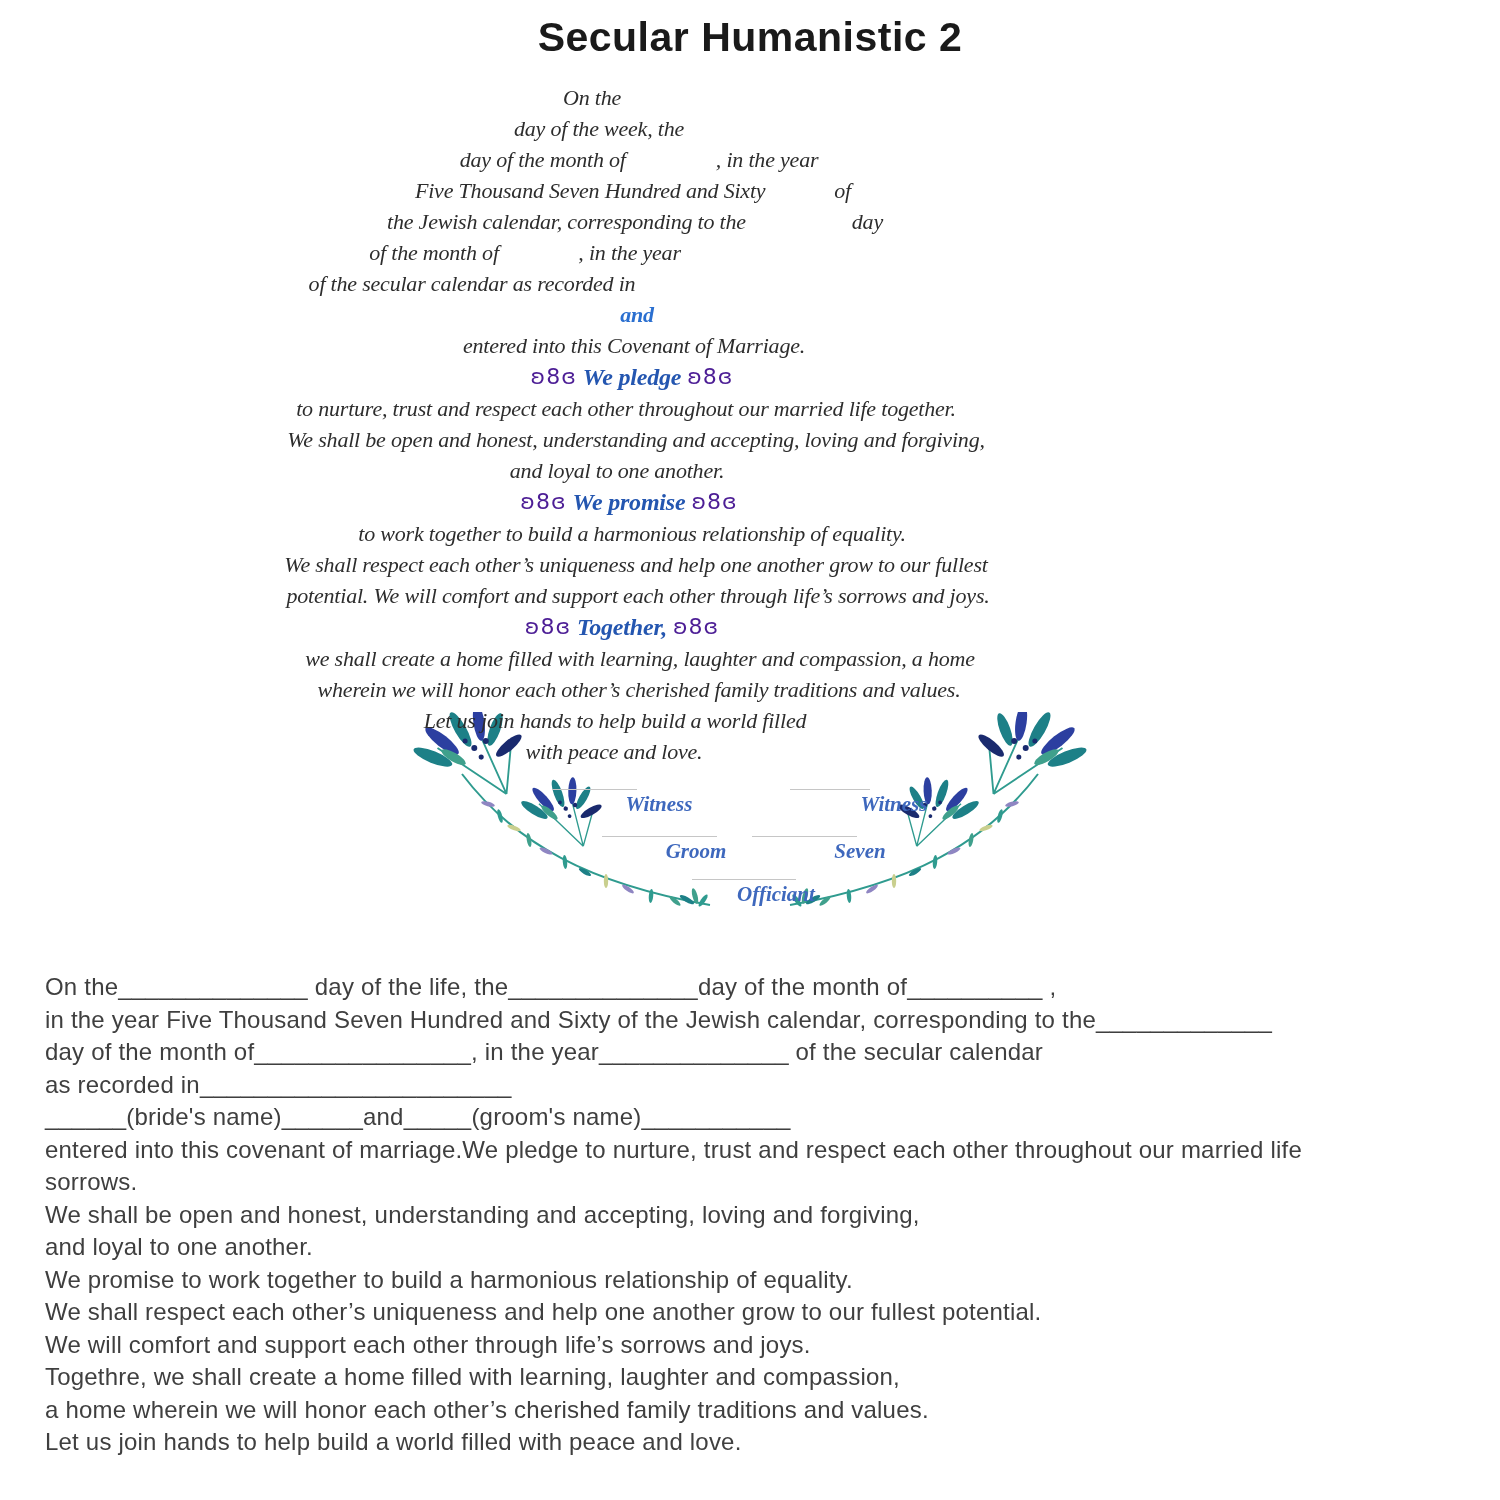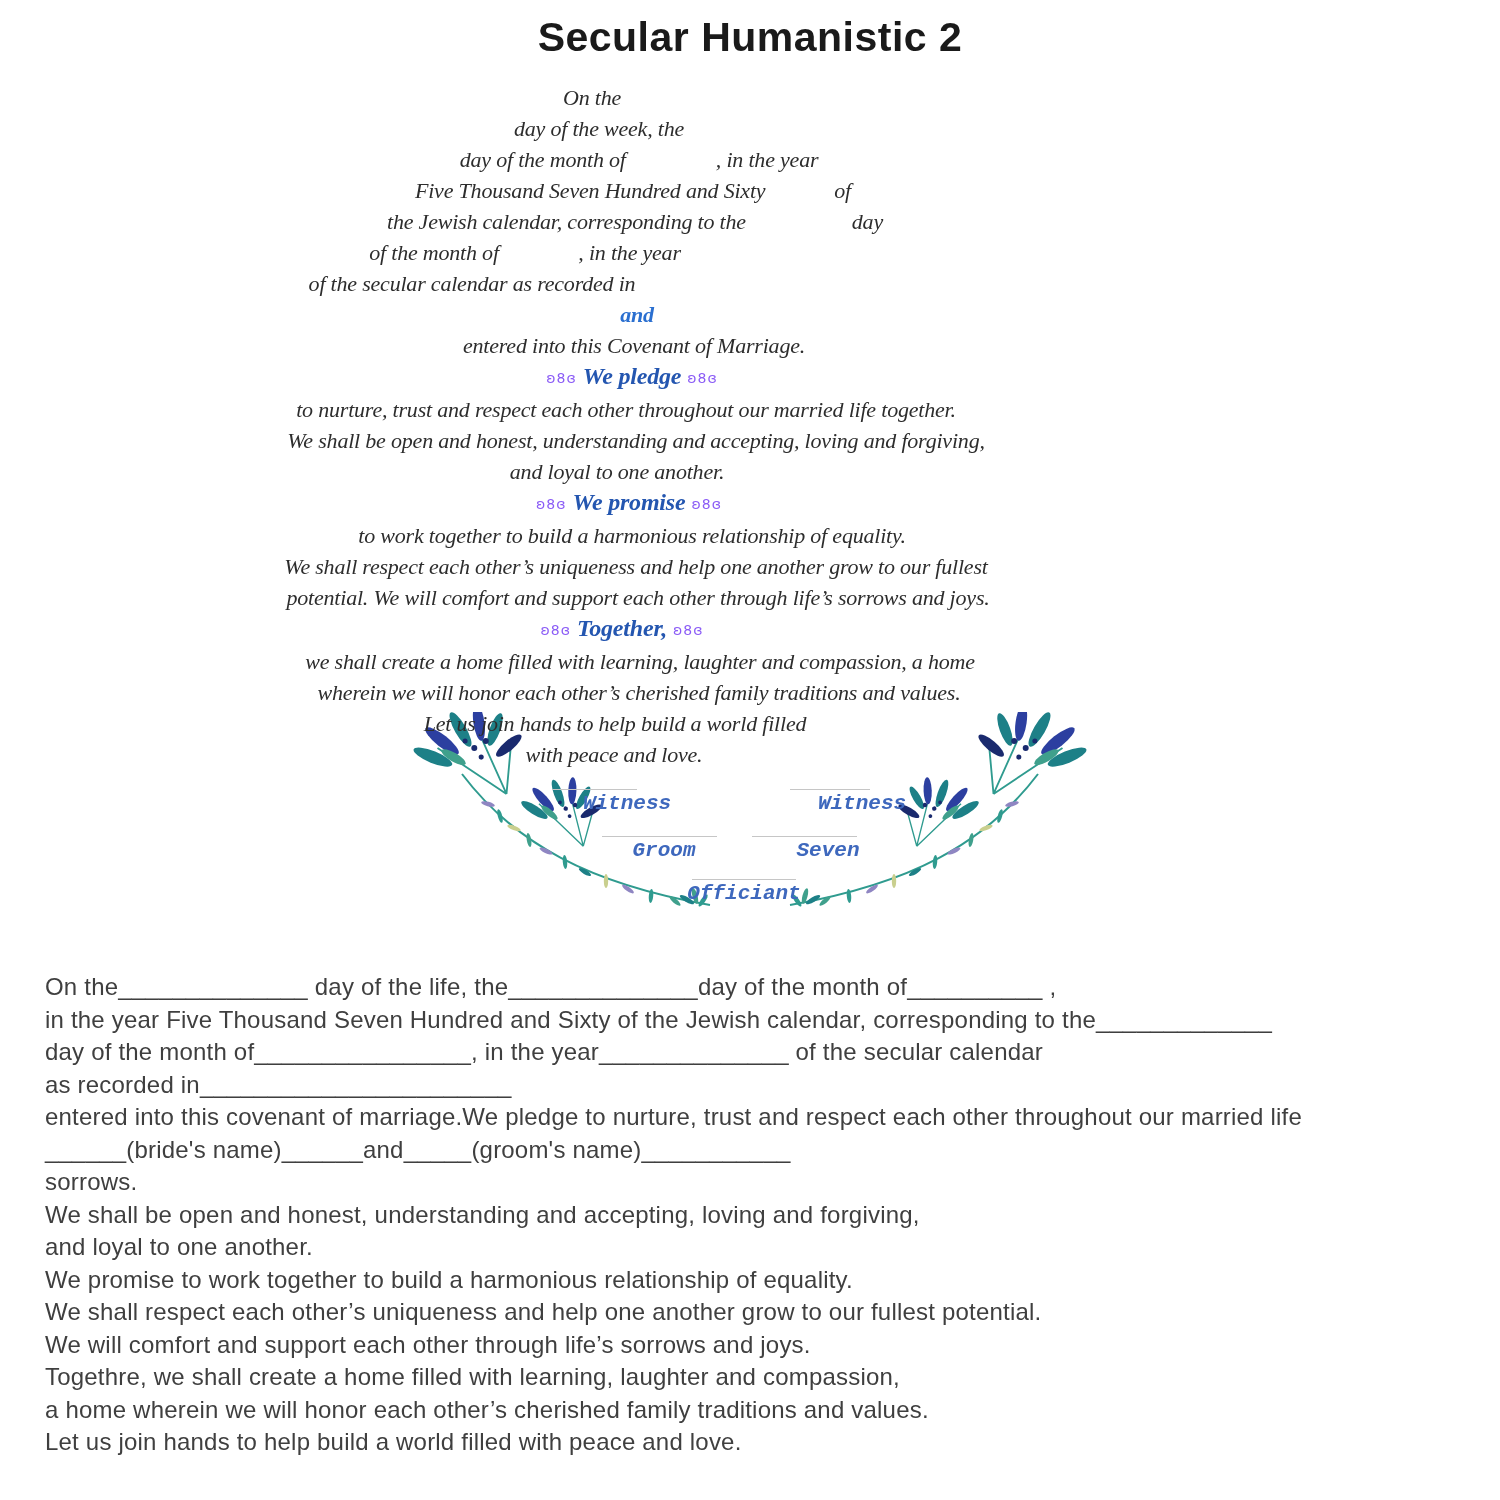--- a/index.html
+++ b/index.html
@@ -12,32 +12,32 @@
          letter-spacing:0.5px;color:#1a1a1a;}
 
   
   .script-block{position:absolute;top:82px;left:0;width:1284px;text-align:center;
                 font-family:"Liberation Serif",serif;font-style:italic;
                 font-size:22px;line-height:31px;color:#2d2d2d;letter-spacing:-0.2px;}
   .sl{position:relative;left:var(--dx,0px);white-space:pre;}
   .sl.blue{color:#2a6fd0;font-weight:bold;}
   .sl.heading{color:#2456b0;font-weight:bold;font-size:24px;}
   .orn{font-family:"DejaVu Sans",sans-serif;font-style:normal;font-weight:normal;
-       color:#8b5cf6;font-size:14px;letter-spacing:1px;vertical-align:1px;}
+       color:#4c1d95;font-size:22px;letter-spacing:1px;vertical-align:1px;}
   .orn.left{margin-right:6px;}
   .orn.right{margin-left:6px;}
 
   
   .garland{position:absolute;left:410px;top:712px;}
 
   
   .sig-line{position:absolute;height:1px;background:#c6c6c6;}
   .sig-label{position:absolute;transform:translateX(-50%);
-             font-family:Liberation Mono, monospace;font-style:italic;font-weight:bold;
-             font-size:21px;color:#3e68bd;white-space:nowrap;}
+             font-family:Liberation Serif, serif;font-style:italic;font-weight:bold;
+             font-size:21px;color:#3e68bd;white-space:nowrap;margin-left:32px;}
 
   
   .plain-block{position:absolute;left:45px;top:971px;width:1445px;
                font-family:"Liberation Sans",sans-serif;font-size:24px;
                line-height:32.5px;color:#3f3f3f;letter-spacing:0.2px;}
   .pl{white-space:pre;}
 </style>
 </head>
 <body>
 
@@ -126,22 +126,22 @@
   <div class="sig-label" style="left:828px;top:839px">Seven</div>
 
   <div class="sig-line" style="left:692px;top:879px;width:104px"></div>
   <div class="sig-label" style="left:744px;top:882px">Officiant</div>
 
   <div class="plain-block">
     <div class="pl">On the______________ day of the life, the______________day of the month of__________ ,</div>
     <div class="pl">in the year Five Thousand Seven Hundred and Sixty of the Jewish calendar, corresponding to the_____________</div>
     <div class="pl">day of the month of________________, in the year______________ of the secular calendar</div>
     <div class="pl">as recorded in_______________________</div>
+    <div class="pl">______(bride's name)______and_____(groom's name)___________</div>
     <div class="pl">entered into this covenant of marriage.We pledge to nurture, trust and respect each other throughout our married life</div>
-    <div class="pl">______(bride's name)______and_____(groom's name)___________</div>
     <div class="pl">sorrows.</div>
     <div class="pl">We shall be open and honest, understanding and accepting, loving and forgiving,</div>
     <div class="pl">and loyal to one another.</div>
     <div class="pl">We promise to work together to build a harmonious relationship of equality.</div>
     <div class="pl">We shall respect each other’s uniqueness and help one another grow to our fullest potential.</div>
     <div class="pl">We will comfort and support each other through life’s sorrows and joys.</div>
     <div class="pl">Togethre, we shall create a home filled with learning, laughter and compassion,</div>
     <div class="pl">a home wherein we will honor each other’s cherished family traditions and values.</div>
     <div class="pl">Let us join hands to help build a world filled with peace and love.</div>
   </div>

